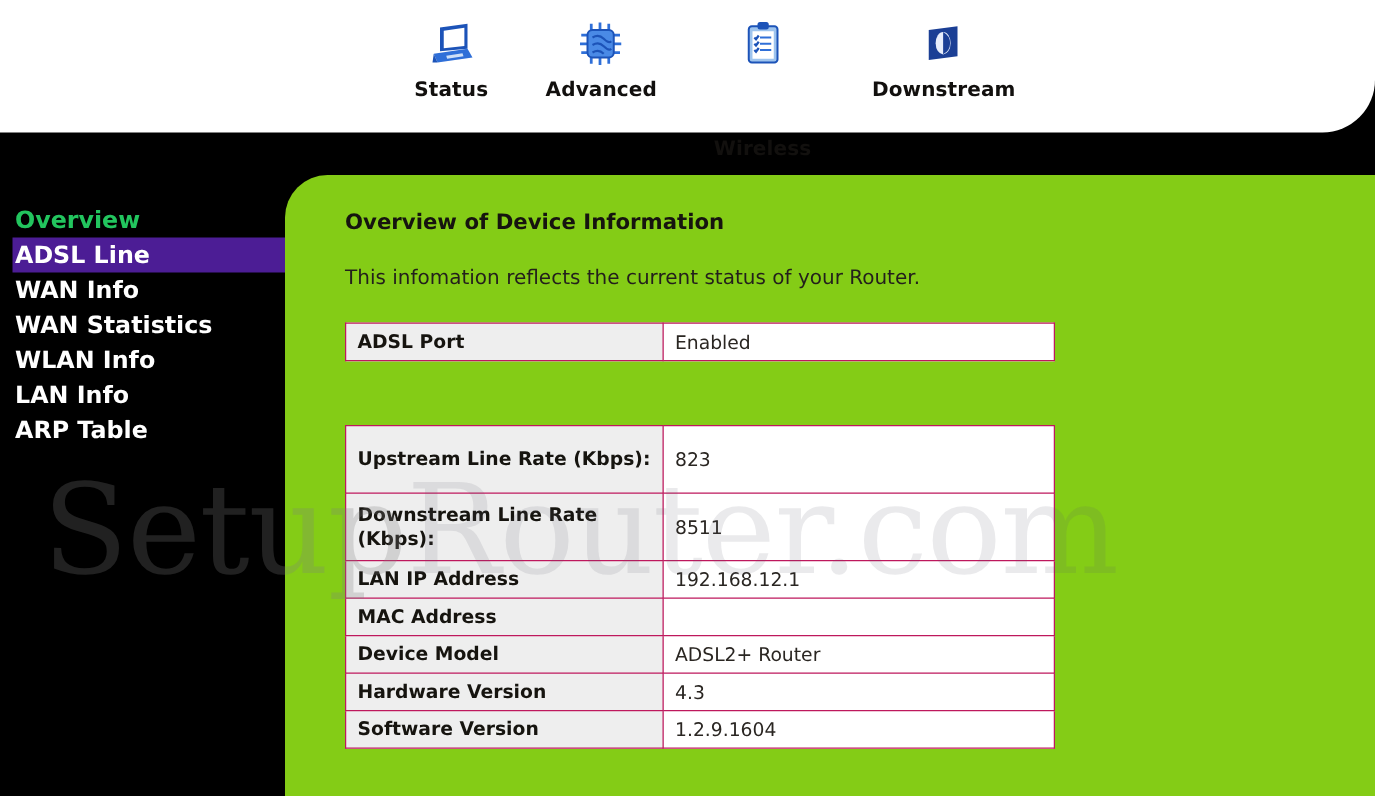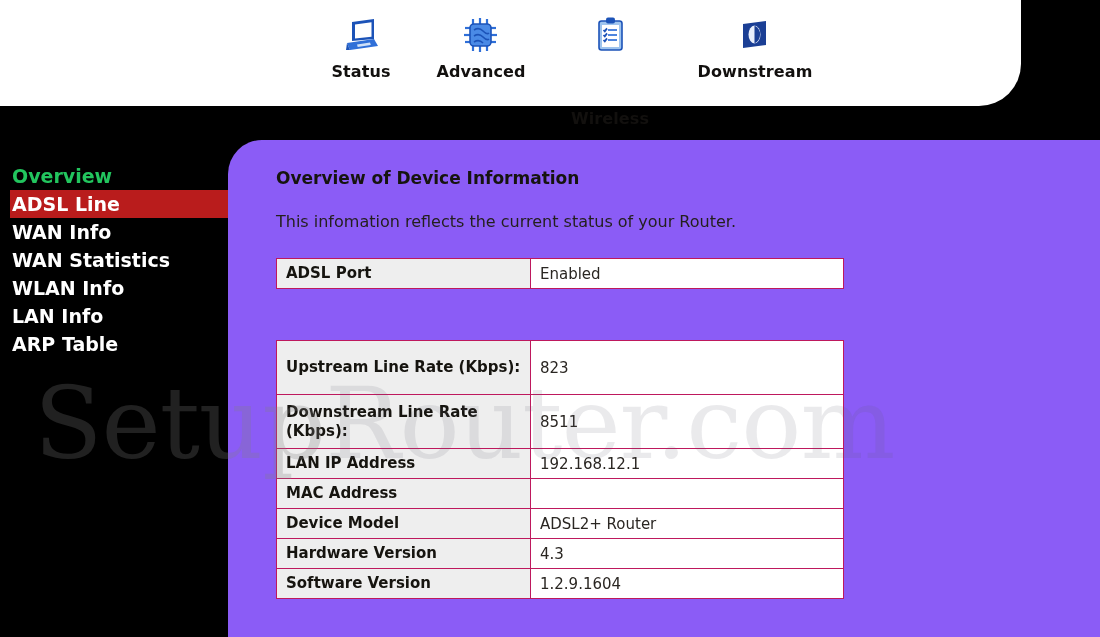--- a/index.html
+++ b/index.html
@@ -6,21 +6,21 @@
   html,body { width:1100px; height:637px; }
   body {
     background:#000;
     font-family:"DejaVu Sans", sans-serif;
     position:relative;
     overflow:hidden;
   }
 
   
   #header-band{
-    position:absolute; left:0; top:0; width:1021px; height:106px;
+    position:absolute; left:0; top:0; width:1100px; height:106px;
     background:#ffffff;
     border-bottom-right-radius:42px;
     z-index:4;
   }
   #nav-bar{
     position:absolute; left:300px; top:8px;
     display:flex; align-items:flex-start;
   }
   .nav-item{
     width:122px;
@@ -52,32 +52,32 @@
     height:28px; line-height:28px;
     padding-left:12px;
     font-size:19px; font-weight:bold;
     color:#ffffff;
     text-decoration:none;
     white-space:nowrap;
     font-family:"DejaVu Sans", sans-serif;
   }
   .side-item.dim{ color:#22c55e; }
   .side-item.active{
-    background:#b91c1c;
+    background:#4c1d95;
     color:#ffffff;
     margin:0 0 0 10px;
     padding-left:2px;
     width:260px;
   }
 
   
   #content-panel{
     position:absolute; left:228px; top:140px;
     width:872px; height:497px;
-    background:#8b5cf6;
+    background:#84cc16;
     border-top-left-radius:34px;
     z-index:3;
   }
 
   #page-title{
     position:absolute; left:48px; top:28px;
     font-size:17px; font-weight:bold; color:#16140f;
     font-family:"DejaVu Sans", sans-serif;
   }
   #page-subtitle{

